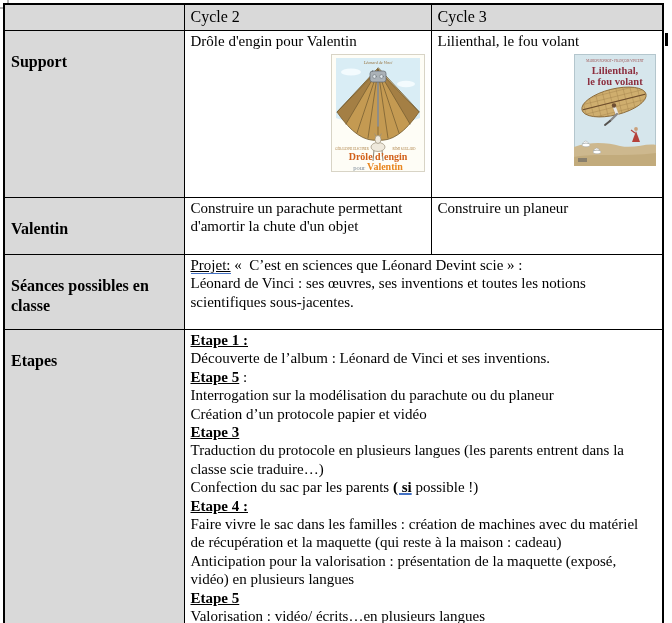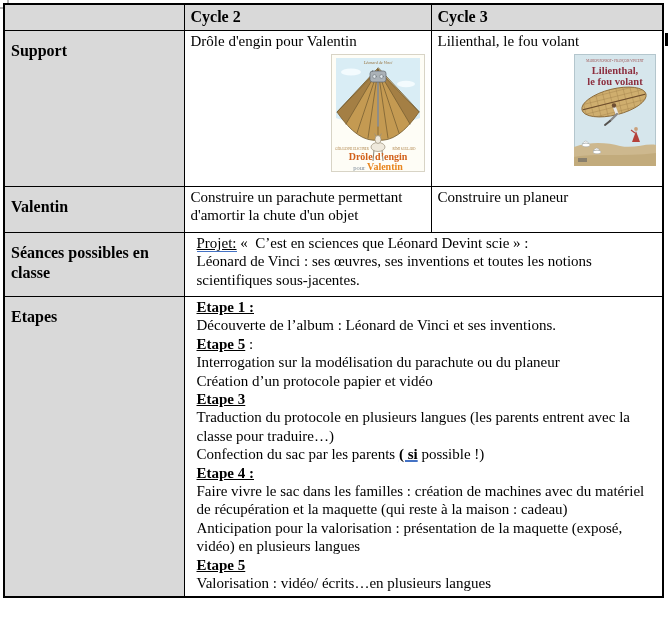--- a/index.html
+++ b/index.html
@@ -7,28 +7,28 @@
     width:672px;height:623px;position:relative;background:#ffffff;
     font-family:"Liberation Serif", serif;color:#000;
   }
   .sheet{position:absolute;left:3px;top:3px;z-index:2;}
   table{border-collapse:collapse;table-layout:fixed;width:659px;border:2px solid #000;background:#fff;}
   td{
     border:1px solid #000;vertical-align:top;padding:1px 6px;
     font-size:15px;line-height:18.4px;overflow:hidden;
   }
   td.gray{background:#d9d9d9;}
-  td.label{font-weight:bold;font-size:16px;line-height:19.5px;padding-top:10px;}
-  tr.r-hdr td{height:22px;font-weight:bold;font-size:16px;line-height:20px;padding-top:2px;}
+  td.label{font-weight:bold;font-size:16px;line-height:19.5px;padding-top:21px;}
+  tr.r-hdr td{height:22px;font-weight:normal;font-size:16px;line-height:20px;padding-top:2px;}
   tr.r-support td{height:144px;}
   tr.r-objectif td{height:34px;}
   tr.r-seances td{height:52px;}
   tr.r-contenu td{height:53px;}
   tr.r-etapes td{height:288px;}
-  .t-line{white-space:pre-wrap;margin-left:6px;}
+  .t-line{white-space:pre-wrap;}
   .seg-normal{}
   .seg-etape{font-weight:bold;text-decoration:underline;}
   .seg-link{text-decoration:underline;border-bottom:1px solid #4472c4;}
   .seg-gram{text-decoration:underline;text-decoration-color:#4472c4;text-decoration-thickness:1.5px;font-weight:bold;}
   .cover-wrap{text-align:right;margin-top:4px;}
   svg{vertical-align:top;}
   .move-handle{
     position:absolute;left:-5px;top:-5px;width:10px;height:10px;z-index:1;
     border:2px solid #b5b5b5;background:#ffffff;
   }
@@ -176,21 +176,21 @@
 
   <tr class="r-etapes">
     <td class="gray label">Etapes</td>
     <td colspan="2">
             <div class="t-line"><span class="seg-etape">Etape 1 :</span></div>
             <div class="t-line"><span class="seg-normal">Découverte de l’album : Léonard de Vinci et ses inventions.</span></div>
             <div class="t-line"><span class="seg-etape">Etape 5</span><span class="seg-normal"> :</span></div>
             <div class="t-line"><span class="seg-normal">Interrogation sur la modélisation du parachute ou du planeur</span></div>
             <div class="t-line"><span class="seg-normal">Création d’un protocole papier et vidéo</span></div>
             <div class="t-line"><span class="seg-etape">Etape 3</span></div>
-            <div class="t-line"><span class="seg-normal">Traduction du protocole en plusieurs langues (les parents entrent avec la classe pour traduire…)</span></div>
+            <div class="t-line"><span class="seg-normal">Traduction du protocole en plusieurs langues (les parents entrent dans la classe scie traduire…)</span></div>
             <div class="t-line"><span class="seg-normal">Confection du sac par les parents </span><span class="seg-gram">( si</span><span class="seg-normal"> possible !)</span></div>
             <div class="t-line"><span class="seg-etape">Etape 4 :</span></div>
             <div class="t-line"><span class="seg-normal">Faire vivre le sac dans les familles : création de machines avec du matériel de récupération et la maquette (qui reste à la maison : cadeau)</span></div>
             <div class="t-line"><span class="seg-normal">Anticipation pour la valorisation : présentation de la maquette (exposé, vidéo) en plusieurs langues</span></div>
             <div class="t-line"><span class="seg-etape">Etape 5</span></div>
             <div class="t-line"><span class="seg-normal">Valorisation : vidéo/ écrits…en plusieurs langues</span></div>
           </td>
   </tr>
 </tbody>
     </table>

